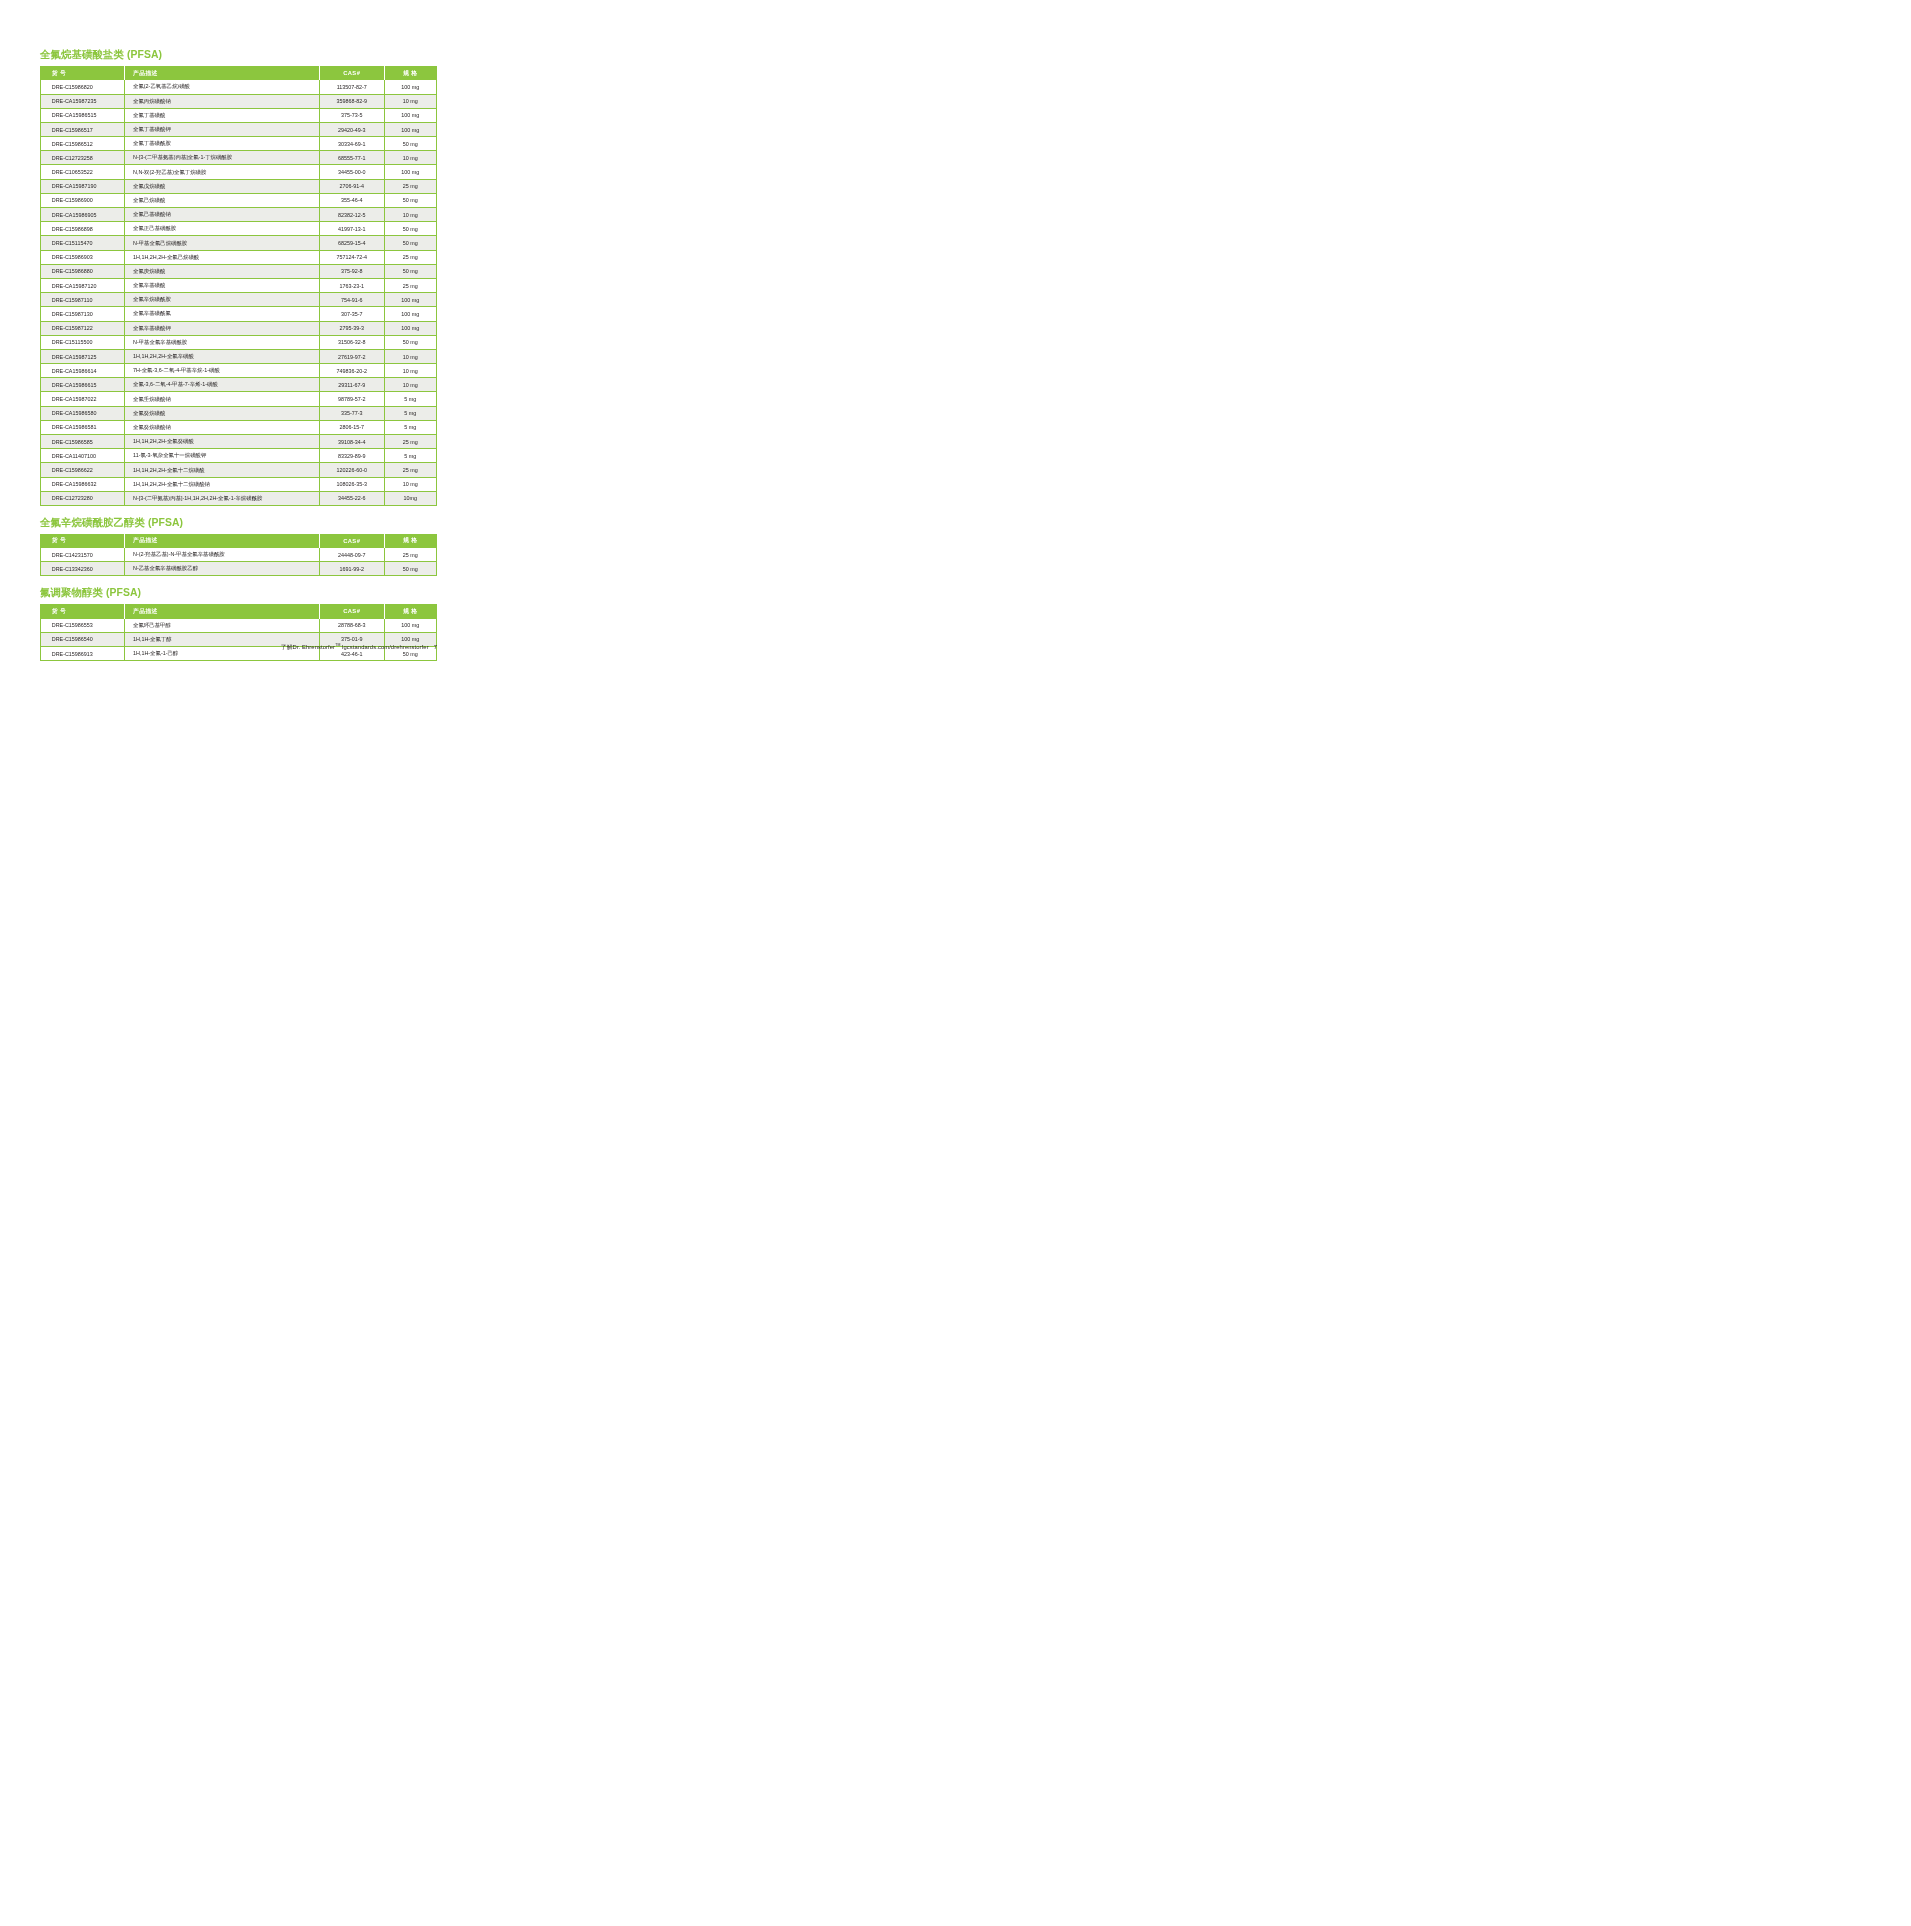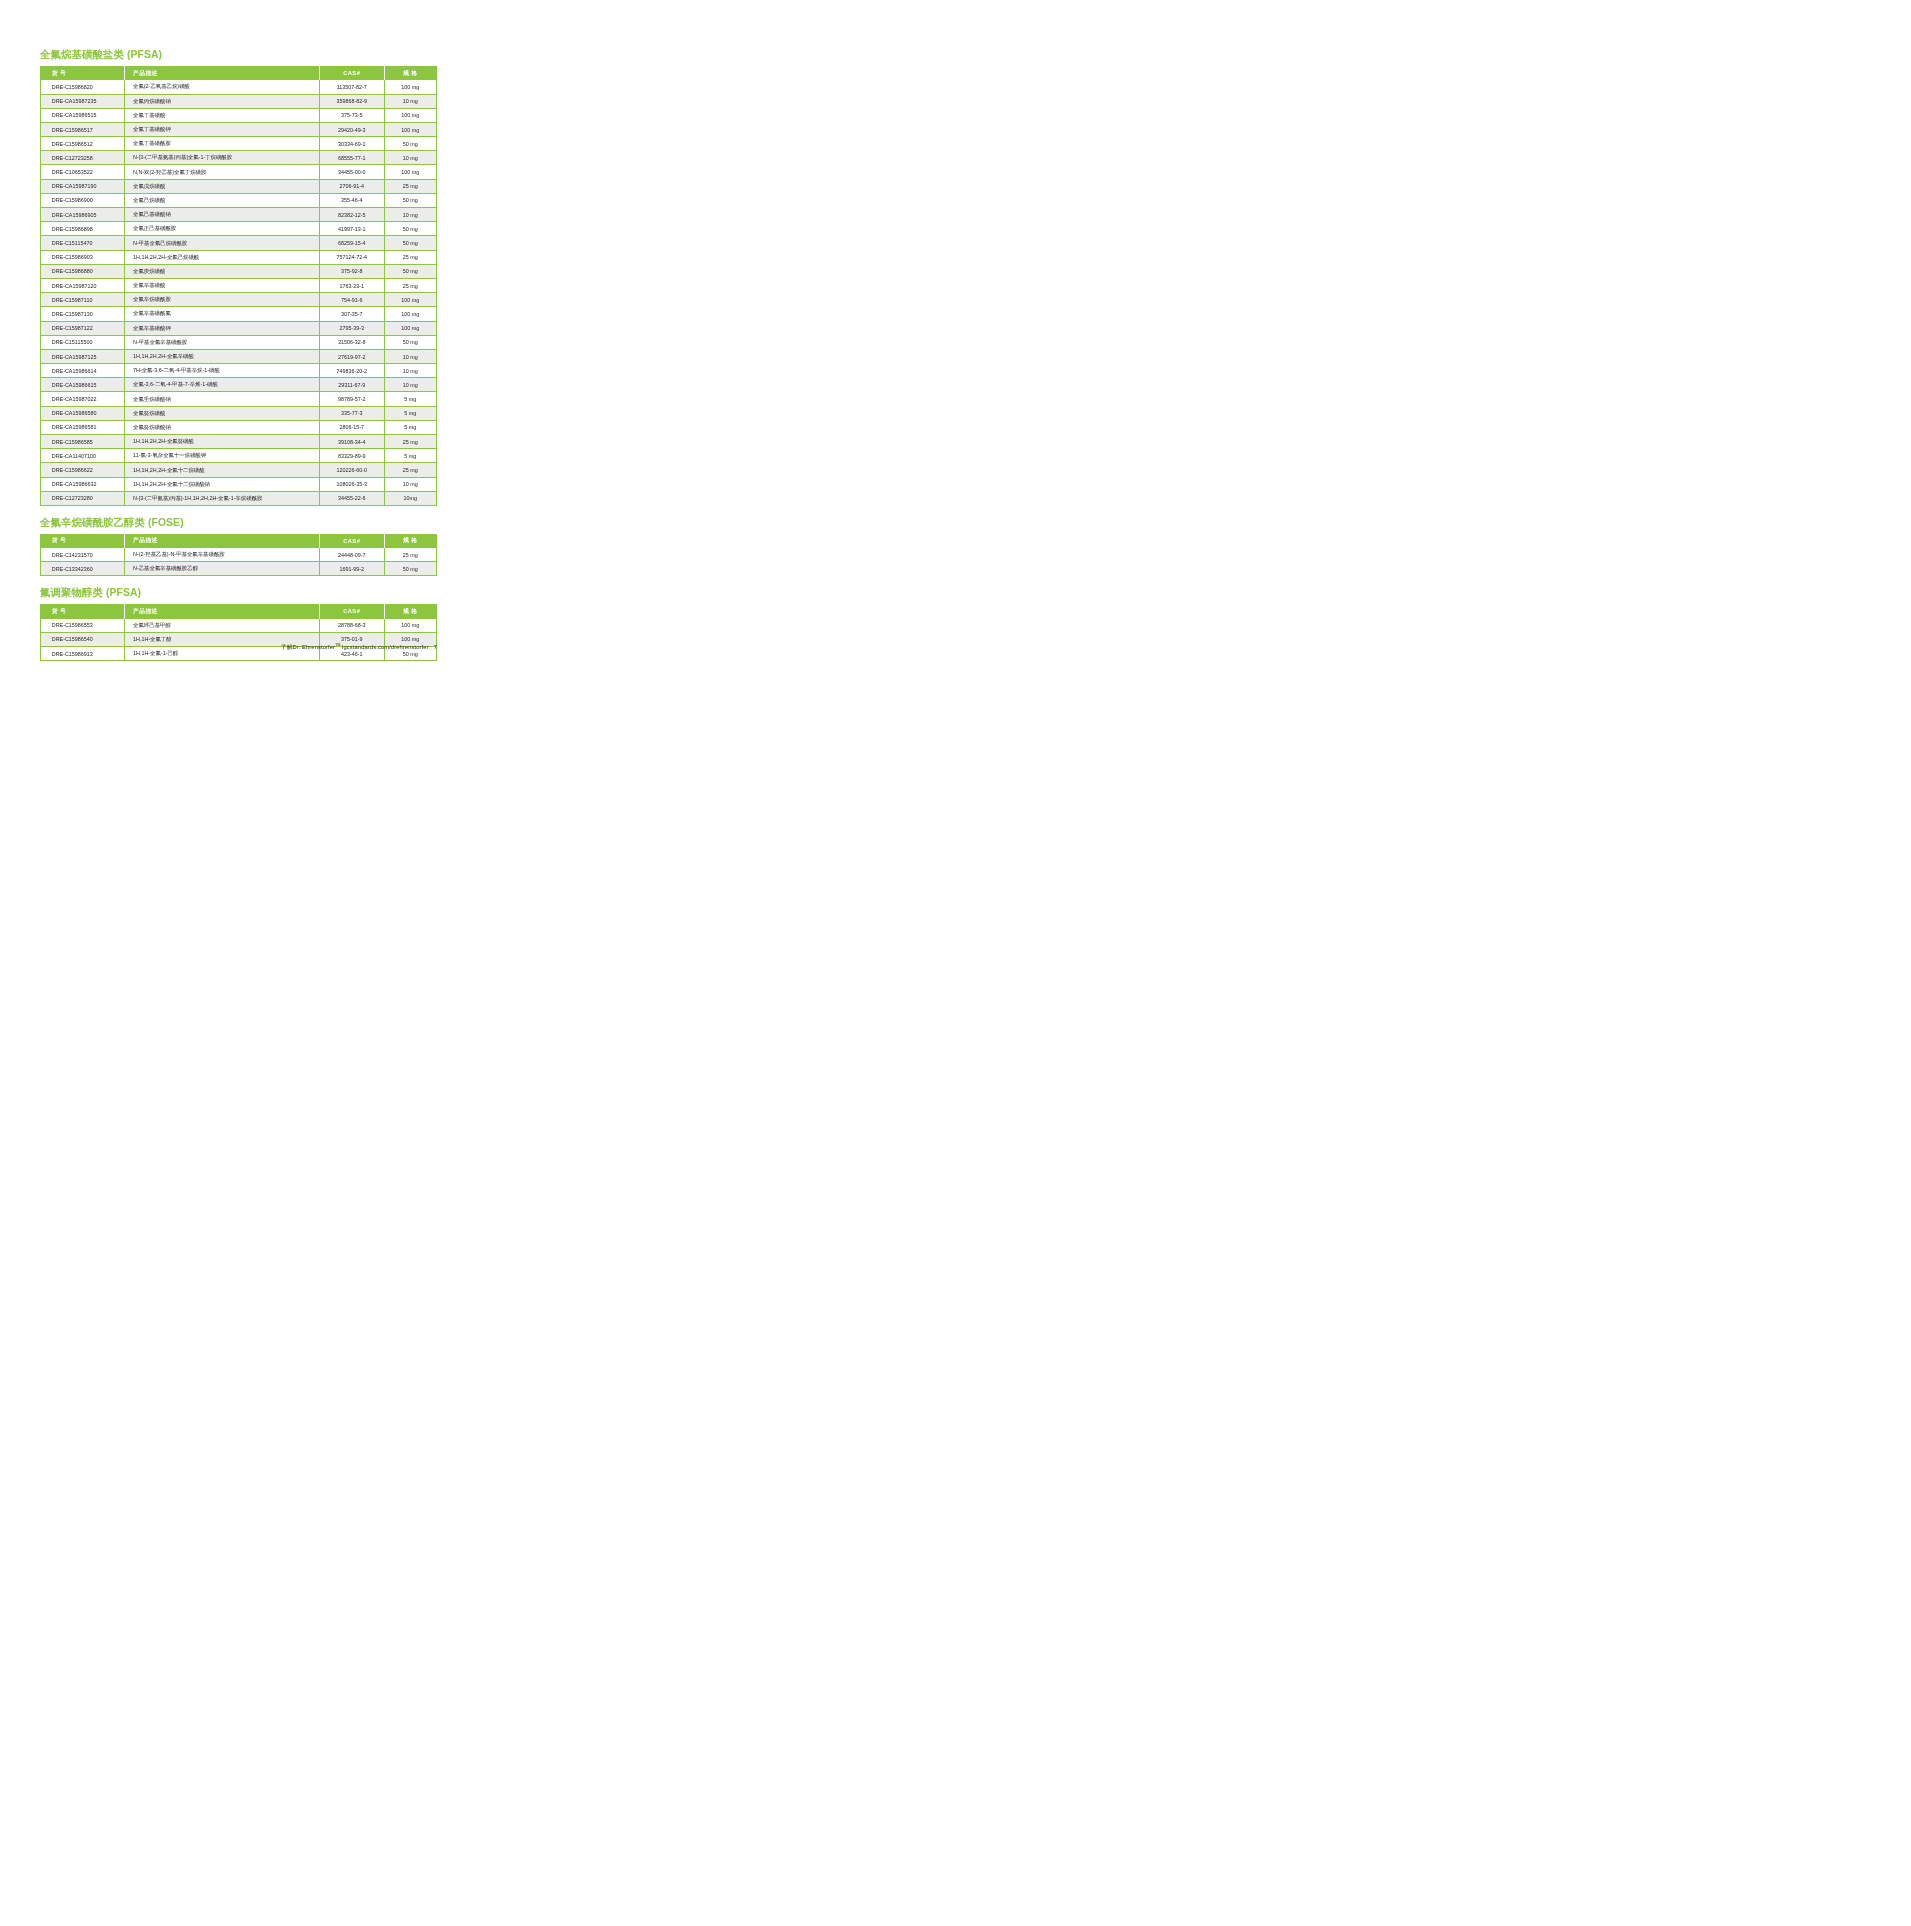--- a/index.html
+++ b/index.html
@@ -279,21 +279,21 @@
           </tr>
           <tr>
             <td class="c0">DRE-C12723280</td>
             <td class="c1">N-[3-(二甲氨基)丙基]-1H,1H,2H,2H-全氟-1-辛烷磺酰胺</td>
             <td class="c2">34455-22-6</td>
             <td class="c3">10mg</td>
           </tr>
         </tbody>
       </table>
 
-    <h2 class="section-title">全氟辛烷磺酰胺乙醇类 (FOSE)</h2>
+    <h2 class="section-title">全氟辛烷磺酰胺乙醇类 (PFSA)</h2>
     <table class="catalog">
       <colgroup>
           <col class="c0">
           <col class="c1">
           <col class="c2">
           <col class="c3">
         </colgroup>
     <thead>
           <tr>
             <th class="c0">货 号</th>

